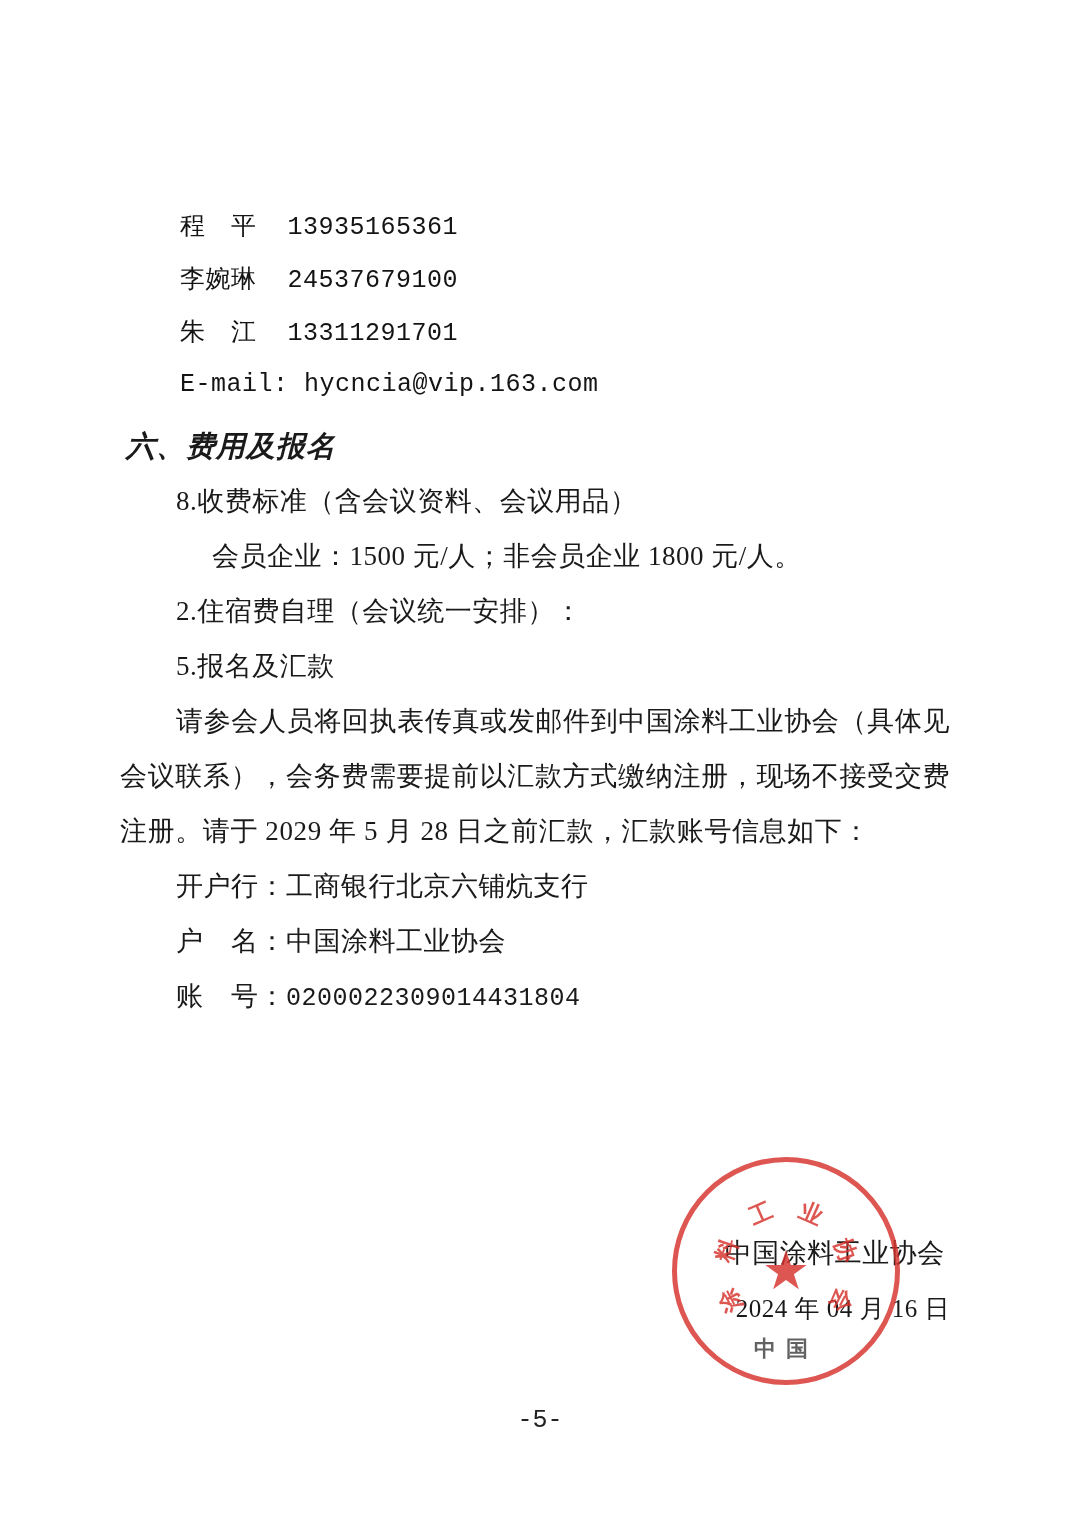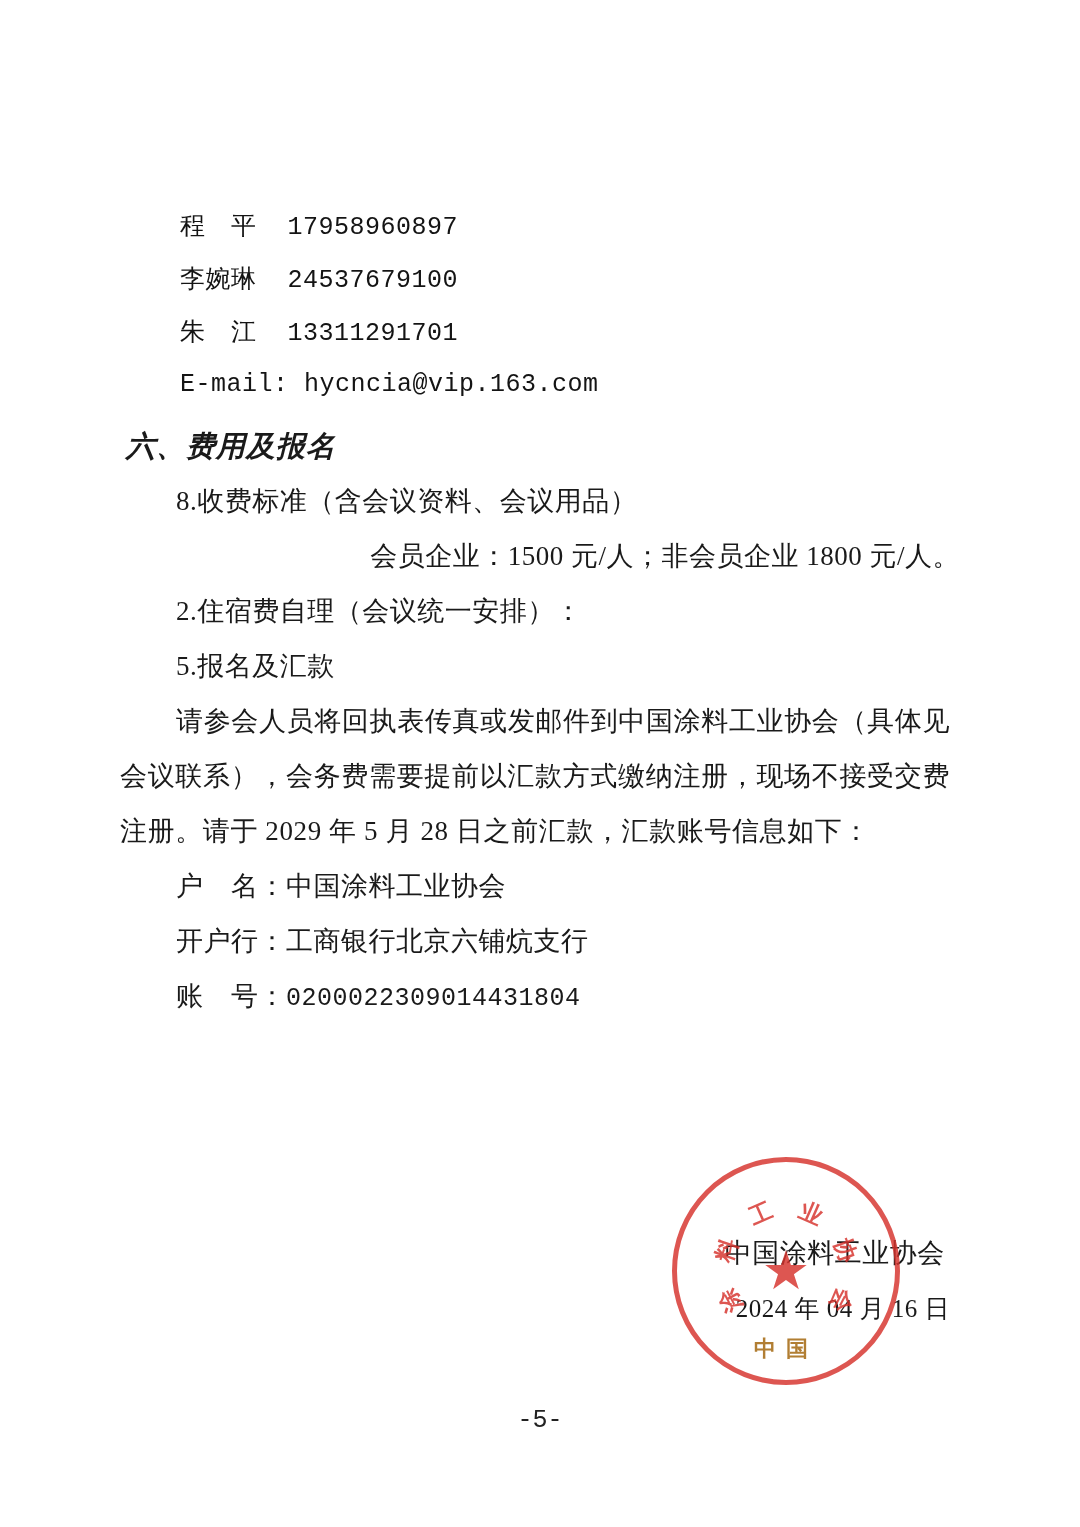--- a/index.html
+++ b/index.html
@@ -51,21 +51,20 @@
     font-size: 27px;
     line-height: 55px;
     padding-left: 56px;
     letter-spacing: 0.5px;
   }
   .sub {
     font-size: 27px;
     line-height: 55px;
     padding-left: 92px;
     letter-spacing: 0.5px;
-    text-align: right;
   }
   .para {
     font-size: 27px;
     line-height: 55px;
     text-indent: 56px;
     letter-spacing: 0.6px;
     text-align: justify;
     padding-right: 10px;
   }
   .bank-line {
@@ -134,21 +133,21 @@
     position: absolute;
     left: 50%;
     top: 50%;
     transform-origin: 0 0;
   }
   .seal-bottom {
     position: absolute;
     left: 50%;
     bottom: 16px;
     transform: translateX(-50%);
-    color: #a16207;
+    color: #404040;
     font-size: 22px;
     font-weight: bold;
     letter-spacing: 10px;
     white-space: nowrap;
   }
 
   .page-number {
     position: absolute;
     left: 0;
     right: 0;
@@ -158,39 +157,39 @@
     font-size: 25px;
     color: #222;
   }
 </style>
 </head>
 <body>
 
 <div class="page">
 
   <div class="contact-list">
-    <div class="contact-line"><span class="cn">程　平</span>  <span>17958960897</span></div>
+    <div class="contact-line"><span class="cn">程　平</span>  <span>13935165361</span></div>
     <div class="contact-line"><span class="cn">李婉琳</span>  <span>24537679100</span></div>
     <div class="contact-line"><span class="cn">朱　江</span>  <span>13311291701</span></div>
     <div class="contact-line"><span>E-mail:</span> <span>hycncia@vip.163.com</span></div>
   </div>
 
   <div class="heading">六、费用及报名</div>
 
   <div class="item">8.收费标准（含会议资料、会议用品）</div>
   <div class="sub">会员企业：1500 元/人；非会员企业 1800 元/人。</div>
 
   <div class="item">2.住宿费自理（会议统一安排）：</div>
 
   <div class="item">5.报名及汇款</div>
 
   <div class="para">请参会人员将回执表传真或发邮件到中国涂料工业协会（具体见会议联系），会务费需要提前以汇款方式缴纳注册，现场不接受交费注册。请于 2029 年 5 月 28 日之前汇款，汇款账号信息如下：</div>
 
+  <div class="bank-line"><span>开户行：</span><span>工商银行北京六铺炕支行</span></div>
   <div class="bank-line"><span>户　名：</span><span>中国涂料工业协会</span></div>
-  <div class="bank-line"><span>开户行：</span><span>工商银行北京六铺炕支行</span></div>
   <div class="bank-line"><span>账　号：</span><span class="num">0200022309014431804</span></div>
 
   <div class="sign-block">
     <div>中国涂料工业协会</div>
     <div class="sign-date">2024 年 04 月 16 日</div>
   </div>
 
   <div class="seal">
     <div class="seal-text" id="seal-arc">
         <span style="transform: rotate(-118deg) translate(-50%, -78px);">涂</span>

